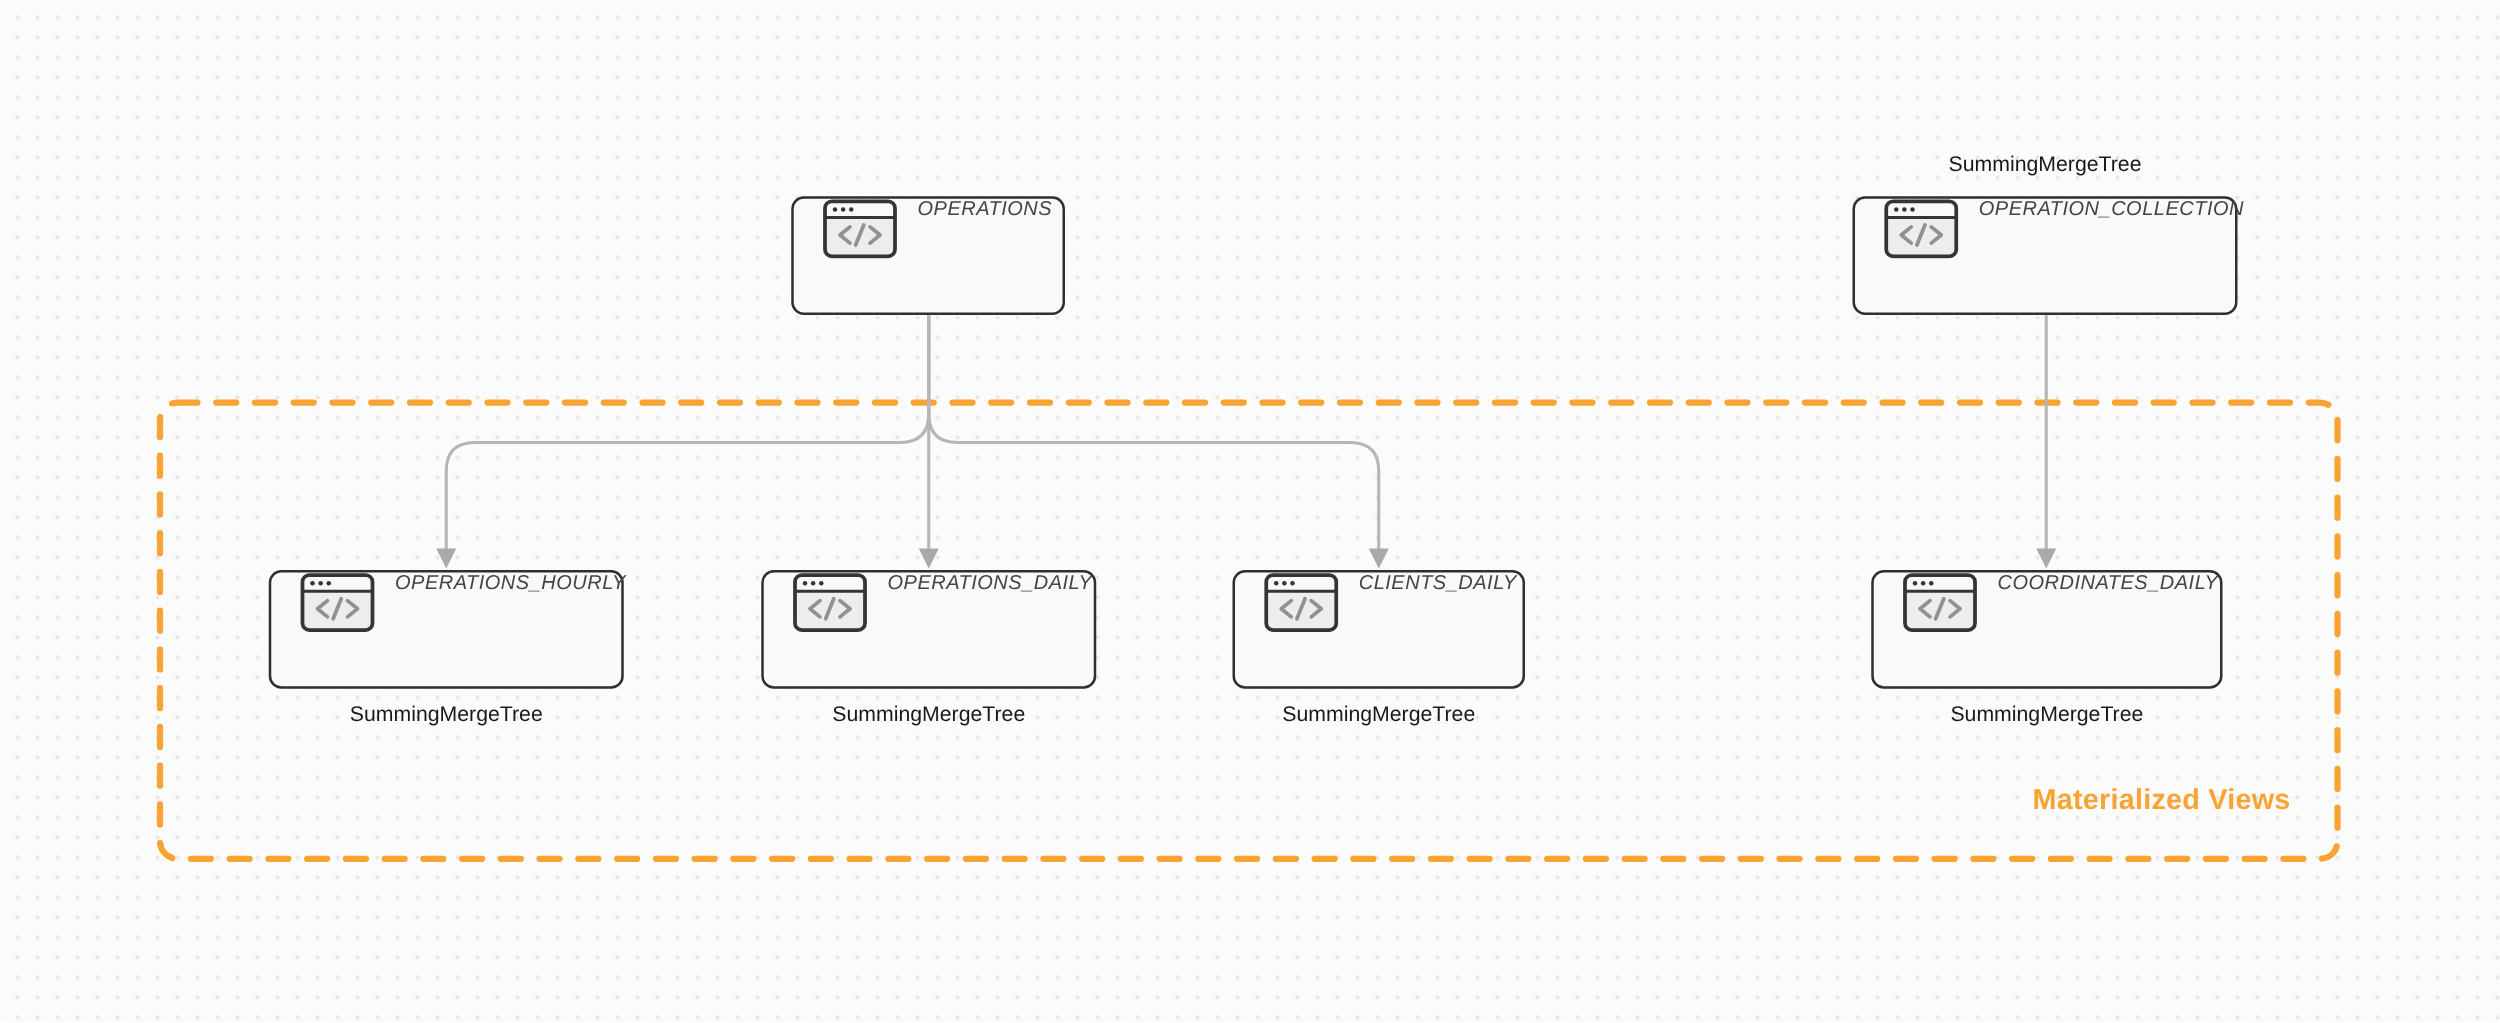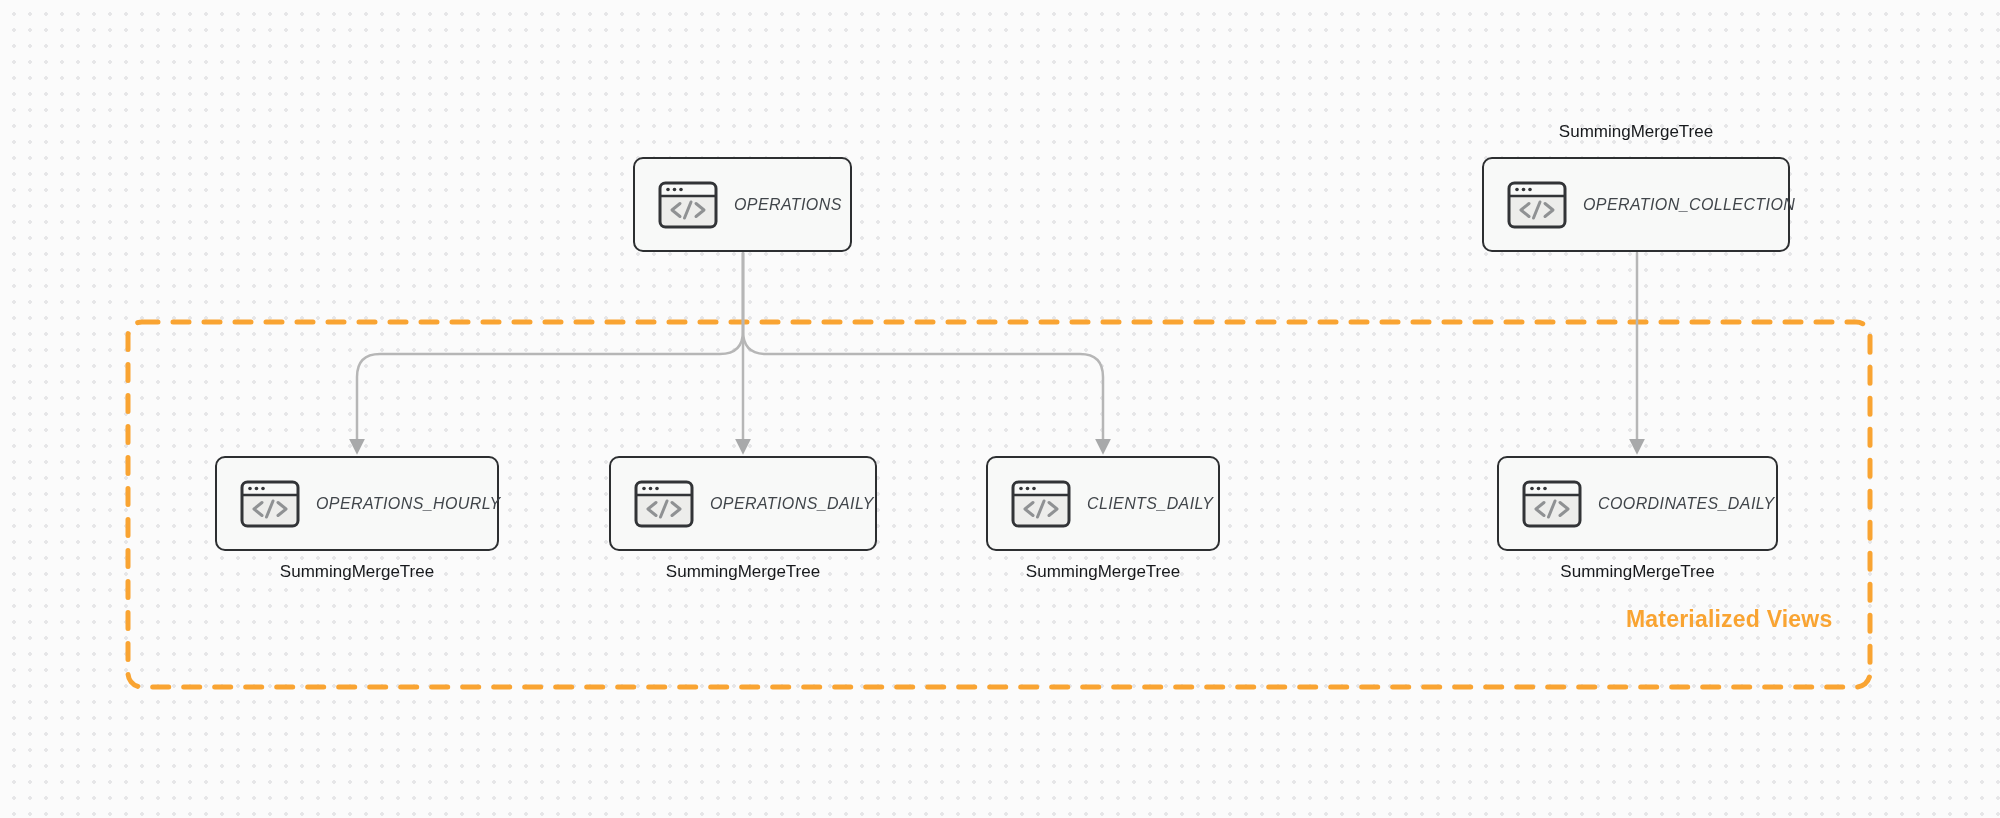--- a/index.html
+++ b/index.html
@@ -21,21 +21,20 @@
     pointer-events: none;
   }
   .node { position: absolute; }
   .node-box {
     position: absolute;
     left: 0; top: 0; right: 0; bottom: 0;
     background: #f8f9f8;
     border: 2.5px solid #2d2f31;
     border-radius: 10px;
     display: flex;
-    align-items: center;
     padding-left: 23px;
     gap: 16px;
     box-sizing: border-box;
   }
   .node-icon { flex: 0 0 auto; width: 60px; height: 48px; display: block; }
   .table-name {
     font-size: 16px;
     font-style: italic;
     font-weight: 500;
     letter-spacing: 0.4px;
@@ -48,21 +47,21 @@
     text-align: center;
     font-size: 17px;
     color: #17191c;
     white-space: nowrap;
   }
   .engine-label.above { bottom: calc(100% + 15px); }
   .engine-label.below { top: calc(100% + 11px); }
   .group-label {
     position: absolute;
     left: 1626px;
-    top: 606px;
+    top: 626px;
     font-size: 23px;
     font-weight: 600;
     letter-spacing: 0.2px;
     white-space: nowrap;
   }
   
   #n0 { left: 633px;  top: 157px; width: 219px; height: 95px; }
   #n1 { left: 1482px; top: 157px; width: 308px; height: 95px; }
   #n2 { left: 215px;  top: 456px; width: 284px; height: 95px; }
   #n3 { left: 609px;  top: 456px; width: 268px; height: 95px; }

